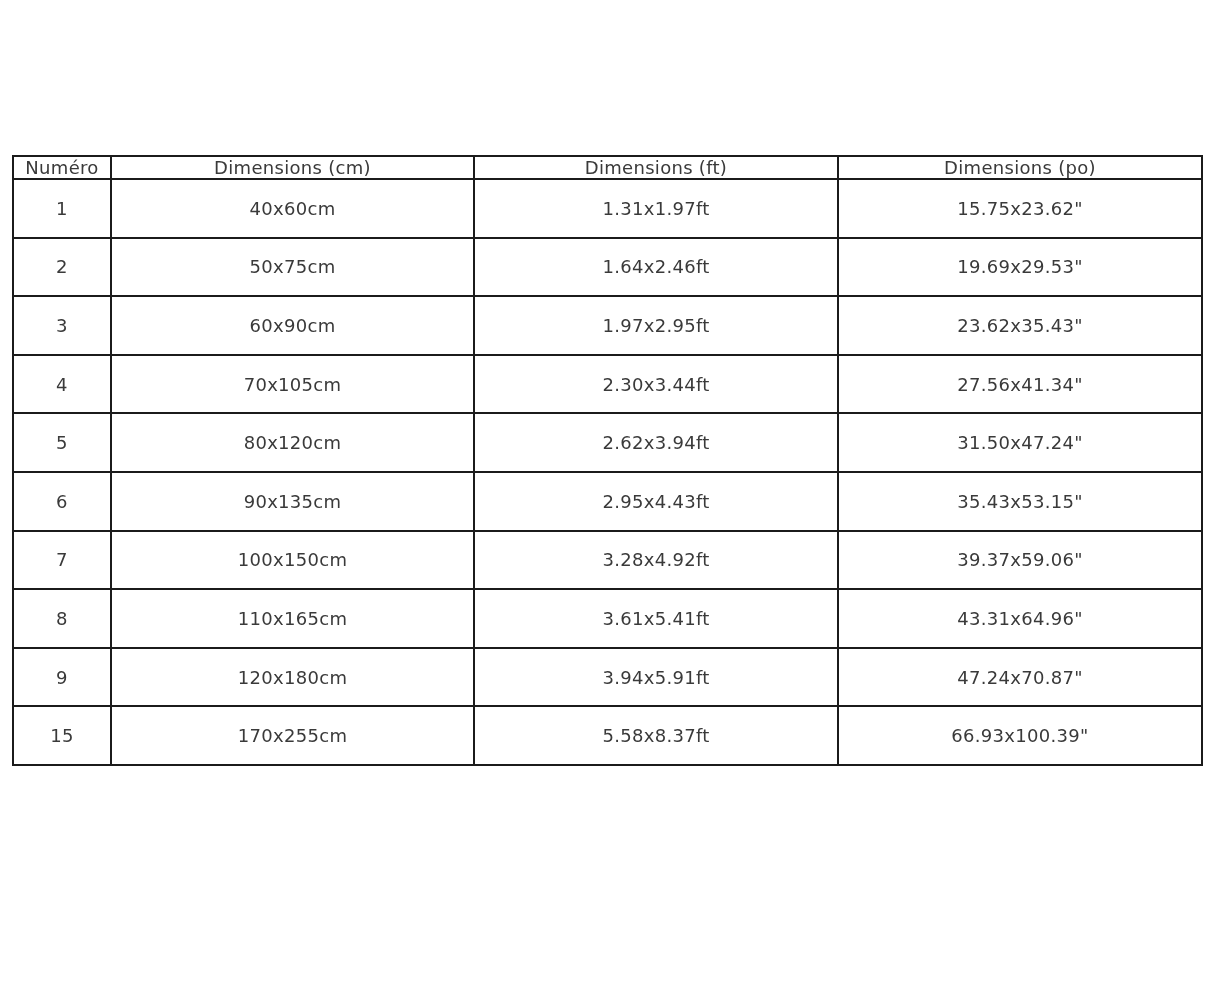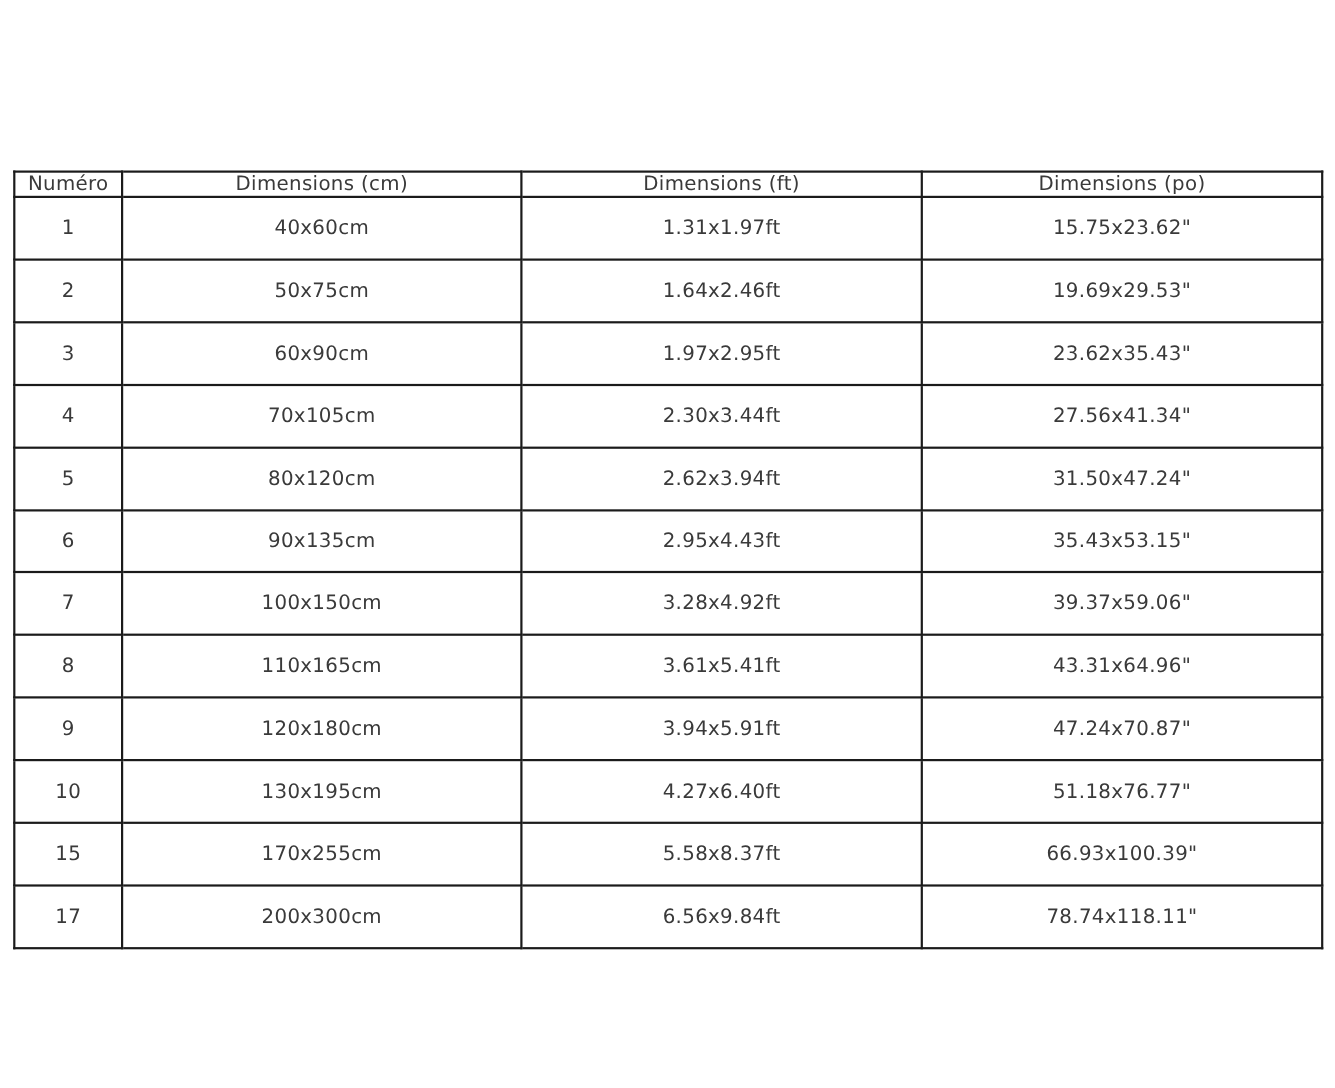--- a/index.html
+++ b/index.html
@@ -12,21 +12,21 @@
     position: relative;
     background: #ffffff;
     font-family: "DejaVu Sans", "Liberation Sans", sans-serif;
     overflow: hidden;
   }
   .size-table {
     position: absolute;
     left: 12px;
     top: 155px;
     width: 1189px;
-    height: 708px;
+    height: 611px;
     border-collapse: collapse;
     table-layout: fixed;
     background: #ffffff;
   }
   .size-table th,
   .size-table td {
     border: 2px solid var(--grid-color, #1b1b1b);
     text-align: center;
     vertical-align: middle;
     font-size: 18px;
@@ -105,31 +105,19 @@
         <td>3.61x5.41ft</td>
         <td>43.31x64.96"</td>
       </tr>
       <tr>
         <td>9</td>
         <td>120x180cm</td>
         <td>3.94x5.91ft</td>
         <td>47.24x70.87"</td>
       </tr>
       <tr>
-        <td>10</td>
-        <td>130x195cm</td>
-        <td>4.27x6.40ft</td>
-        <td>51.18x76.77"</td>
-      </tr>
-      <tr>
         <td>15</td>
         <td>170x255cm</td>
         <td>5.58x8.37ft</td>
         <td>66.93x100.39"</td>
       </tr>
-      <tr>
-        <td>17</td>
-        <td>200x300cm</td>
-        <td>6.56x9.84ft</td>
-        <td>78.74x118.11"</td>
-      </tr>
     </tbody>
 </table>
 
 </body></html>

